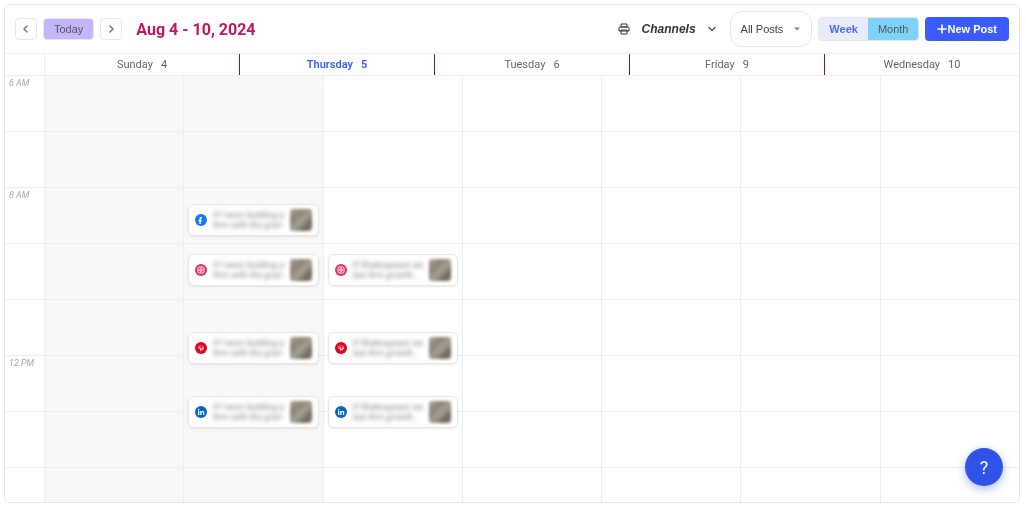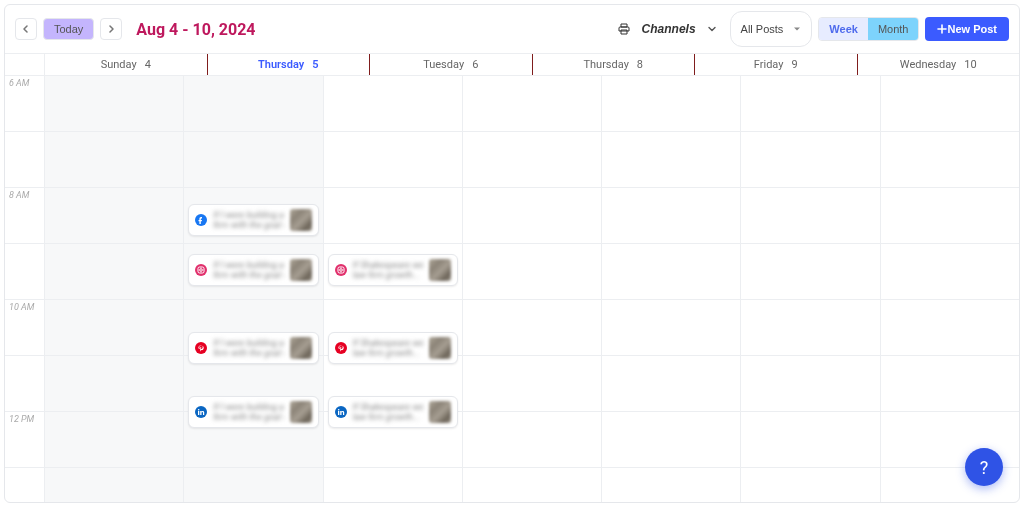--- a/index.html
+++ b/index.html
@@ -282,33 +282,31 @@
     </button>
   </div>
 
   <div class="cal">
     <div class="dayhdr-row">
       <div class="gutter"></div>
 
     <div class="dayhdr"><span>Sunday</span><span class="num">4</span></div>
         <div class="dayhdr today"><span>Thursday</span><span class="num">5</span></div>
         <div class="dayhdr"><span>Tuesday</span><span class="num">6</span></div>
-        <div class="dayhdr"><span>Thursday</span><span class="num">8</span></div>
         <div class="dayhdr"><span>Friday</span><span class="num">9</span></div>
         <div class="dayhdr"><span>Wednesday</span><span class="num">10</span></div>
       </div>
 
     <div class="gridwrap">
       <div class="grid">
         <div class="timecol">
             <div class="hourlabel">6 AM</div>
             <div class="hourlabel"></div>
             <div class="hourlabel">8 AM</div>
             <div class="hourlabel"></div>
-            <div class="hourlabel">10 AM</div>
             <div class="hourlabel"></div>
             <div class="hourlabel">12 PM</div>
             <div class="hourlabel"></div>
           </div>
 
       <div class="daycol past">
             <div class="hourcell"></div>
             <div class="hourcell"></div>
             <div class="hourcell"></div>
             <div class="hourcell"></div>

